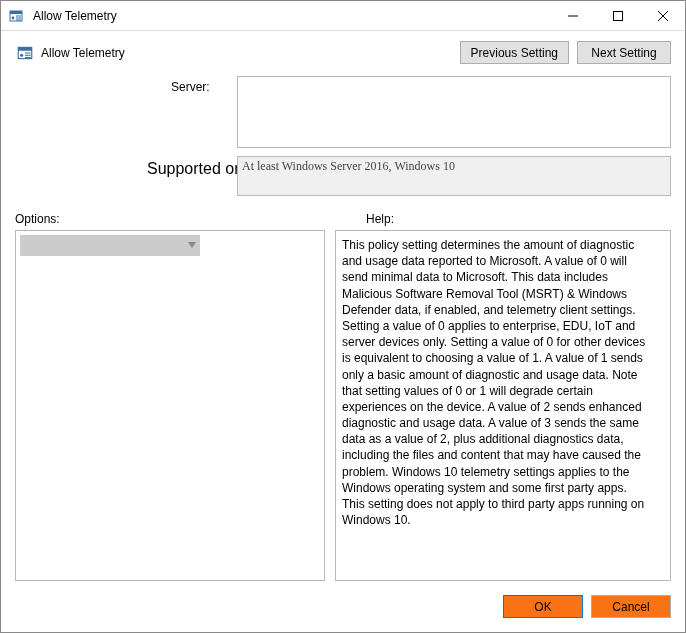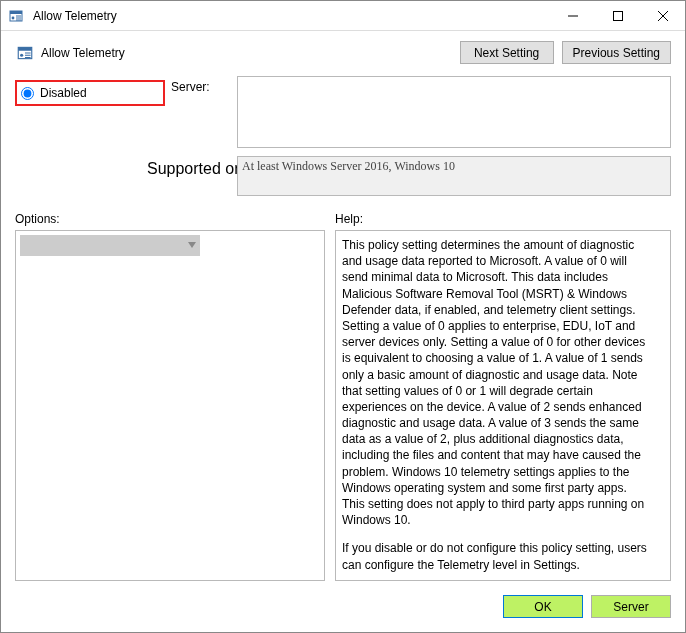--- a/index.html
+++ b/index.html
@@ -82,21 +82,21 @@
       overflow-y: scroll;
     }
     
     .labels-row {
       display: flex;
       padding: 16px 14px 4px 14px;
       gap: 10px;
       justify-content: flex-end;
     }
     .labels-row .col-left { width: 310px; }
-    .labels-row .col-right { flex: 1; }
+    .labels-row .col-right { flex: 1; margin-left: 31px; }
     .panels {
       display: flex;
       padding: 0 14px;
       gap: 10px;
       flex: 1;
       min-height: 0;
     }
     .panel {
       border: 1px solid #b9b9b9;
       background: #fff;
@@ -116,21 +116,21 @@
       border-top:6px solid #888;
     }
     
     .footer {
       display: flex; justify-content: flex-end;
       padding: 14px; gap: 8px;
       border-top: none;
     }
     .footer button {
       width: 80px; height: 23px;
-      background: #bef264; border: 1px solid #adadad;
+      background: #f97316; border: 1px solid #adadad;
       font-family: inherit; font-size: 12px;
     }
     .footer button.primary { border: 1px solid #0078d7; }
   </style>
 </head>
 <body>
 
 <div class="titlebar">
   <div class="icon-wrap">
     <svg width="16" height="16" viewBox="0 0 16 16">
@@ -164,48 +164,43 @@
 <div class="header">
   <div class="policy-icon">
     <svg width="18" height="18" viewBox="0 0 16 16">
         <rect x="2" y="3" width="12" height="10" fill="#fff" stroke="#3a6ea5"></rect>
         <rect x="2" y="3" width="12" height="3" fill="#3a6ea5"></rect>
         <circle cx="5" cy="10" r="1.4" fill="#3a6ea5"></circle>
         <path d="M8 8h5M8 10h5M8 12h5" stroke="#3a6ea5" stroke-width="1"></path>
       </svg>
   </div>
   <div class="policy-title">Allow Telemetry</div>
+  <button class="navbtn">Previous Setting</button>
   <button class="navbtn">Next Setting</button>
-  <button class="navbtn">Previous Setting</button>
 </div>
 
 <div class="upper">
   <div class="radio-group">
-    <label class="radio-row highlight">
-      <input type="radio" name="state" checked="" style="">
-      <span>Disabled</span>
-    </label>
   </div>
   <div class="lbl-comment">Server:</div>
   <textarea class="ta-comment" style=""></textarea>
   <div class="lbl-supported">Supported on:</div>
   <textarea class="ta-supported" readonly="" style="">At least Windows Server 2016, Windows 10</textarea>
 </div>
 
 <div class="labels-row">
   <div class="col-left">Options:</div>
   <div class="col-right">Help:</div>
 </div>
 
 <div class="panels">
   <div class="panel options">
     <div class="disabled-combo"></div>
   </div>
   <div class="panel help">
     <p>This policy setting determines the amount of diagnostic and usage data reported to Microsoft. A value of 0 will send minimal data to Microsoft. This data includes Malicious Software Removal Tool (MSRT) &amp; Windows Defender data, if enabled, and telemetry client settings. Setting a value of 0 applies to enterprise, EDU, IoT and server devices only. Setting a value of 0 for other devices is equivalent to choosing a value of 1. A value of 1 sends only a basic amount of diagnostic and usage data. Note that setting values of 0 or 1 will degrade certain experiences on the device. A value of 2 sends enhanced diagnostic and usage data. A value of 3 sends the same data as a value of 2, plus additional diagnostics data, including the files and content that may have caused the problem. Windows 10 telemetry settings applies to the Windows operating system and some first party apps. This setting does not apply to third party apps running on Windows 10.</p>
-    <p>If you disable or do not configure this policy setting, users can configure the Telemetry level in Settings.</p>
   </div>
 </div>
 
 <div class="footer">
   <button class="primary">OK</button>
-  <button>Server</button>
+  <button>Cancel</button>
 </div>
 
 </body></html>

